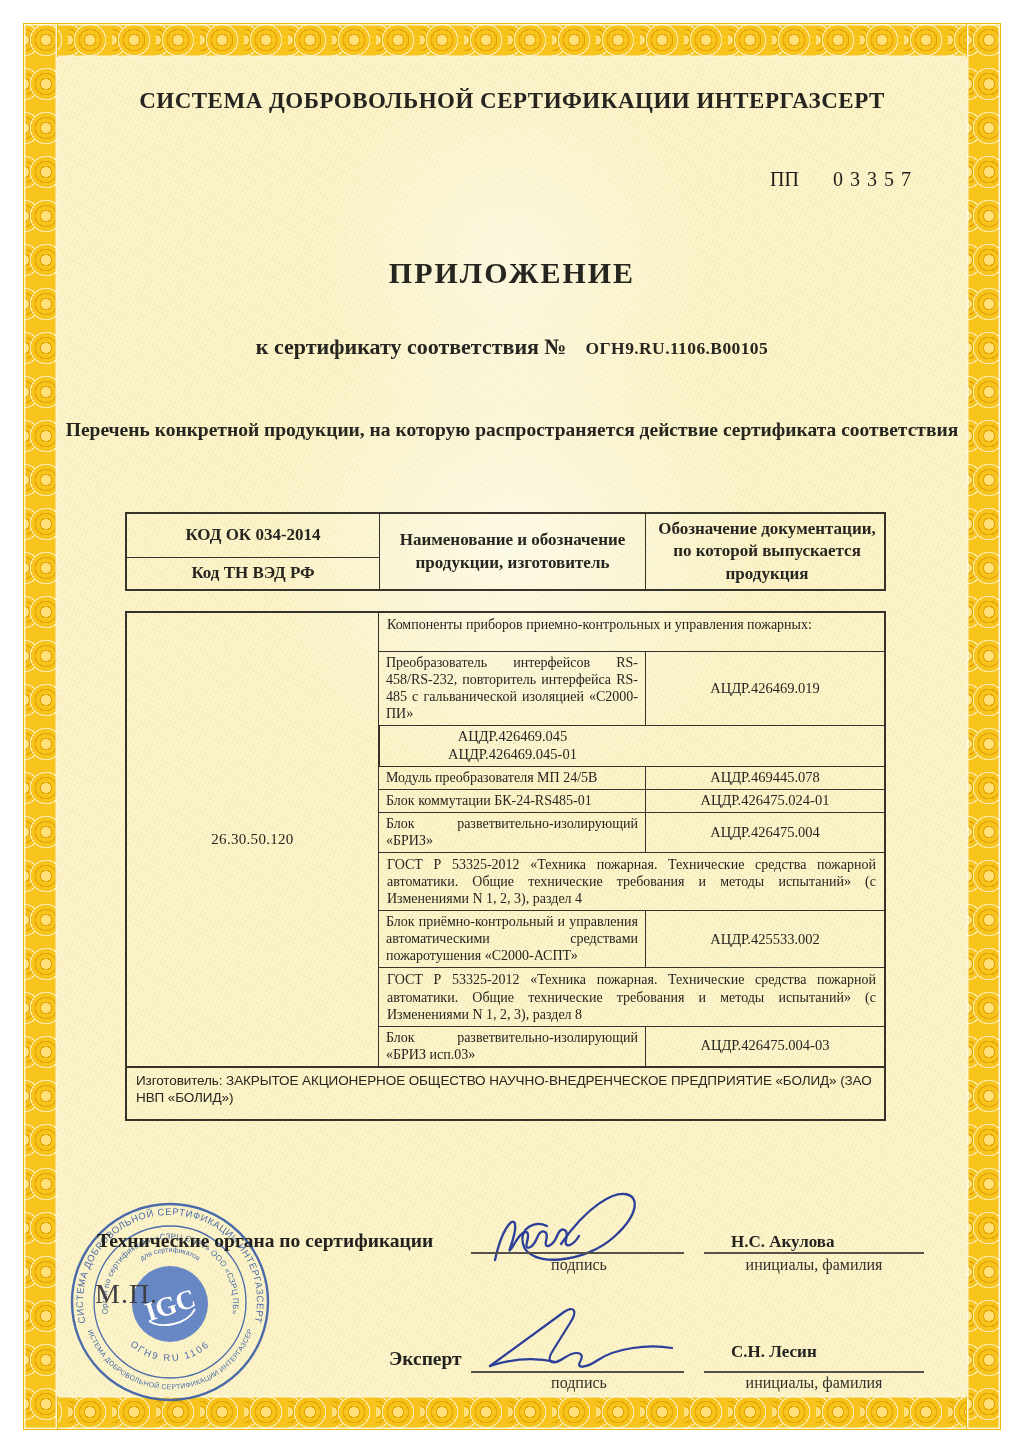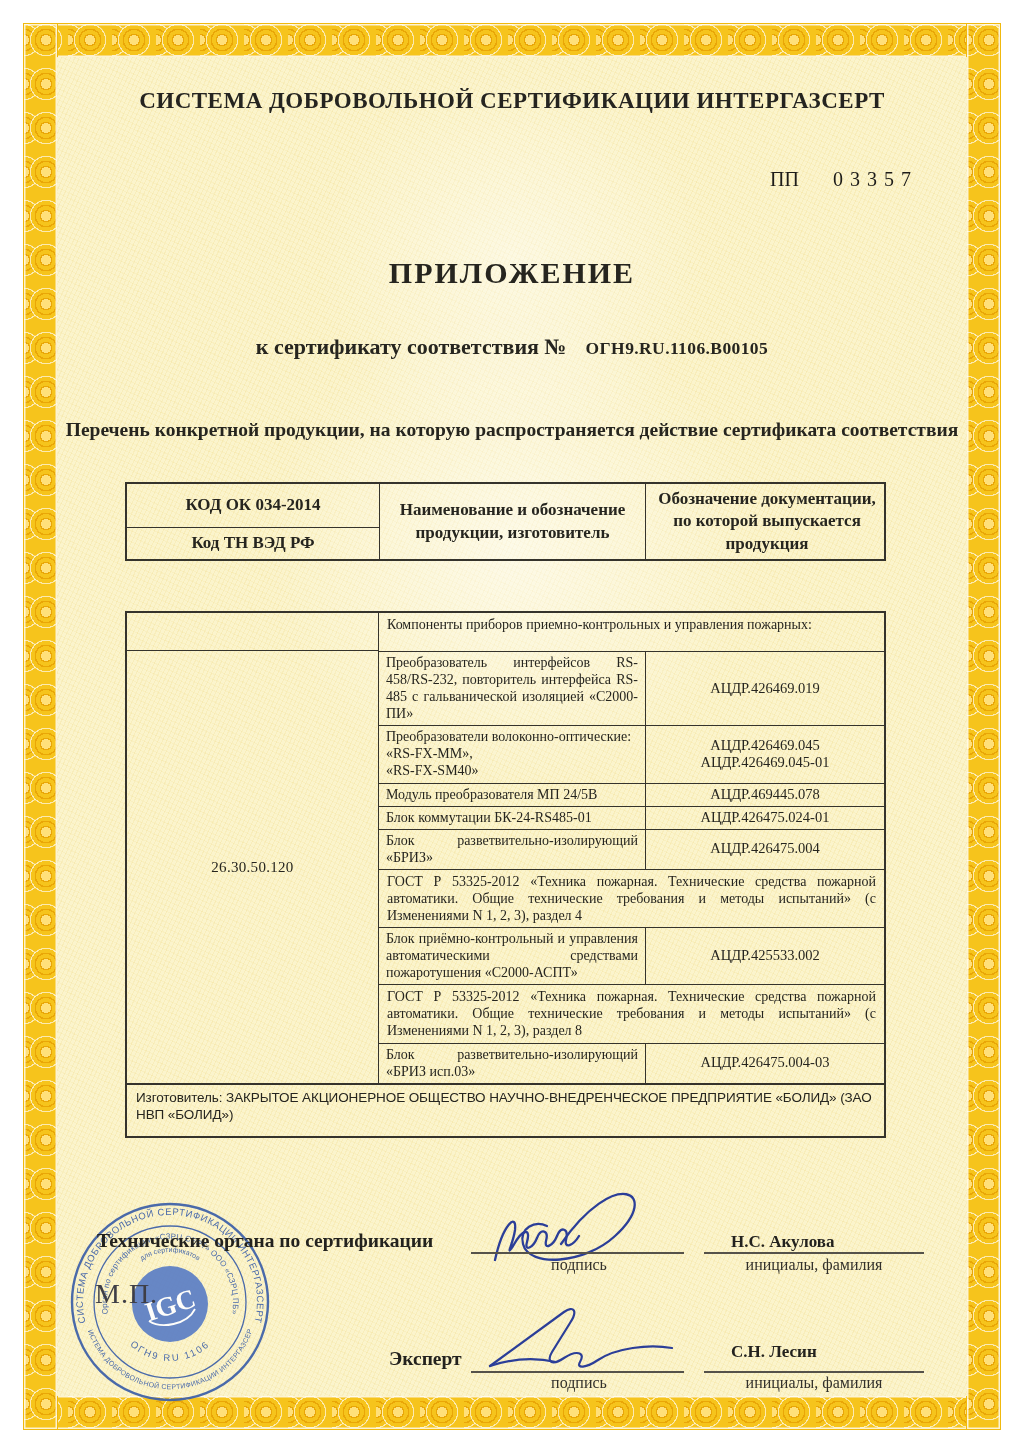--- a/index.html
+++ b/index.html
@@ -50,34 +50,34 @@
   .form-no .num{letter-spacing:7px;}
   .doc-title{left:0;right:0;top:256px;text-align:center;font-weight:bold;
     font-size:30px;letter-spacing:2px;}
   .cert-line{left:0;right:0;top:334px;display:flex;justify-content:center;
     align-items:baseline;gap:19px;font-weight:bold;}
   .cert-line .pre{font-size:22px;}
   .cert-line .no{font-size:17.5px;letter-spacing:.4px;}
   .desc{left:62px;right:62px;top:417px;text-align:center;font-weight:bold;
     font-size:19.5px;line-height:1.3;}
   
-  .tbl-head{left:125px;top:482px;width:761px;display:grid;
+  .tbl-head{left:125px;top:512px;width:761px;display:grid;
     grid-template-columns:252px 266px 243px;border:2px solid var(--tborder);
     font-weight:bold;font-size:17px;line-height:1.32;text-align:center;}
   .tbl-head .c{border-left:1.5px solid var(--tborder);display:flex;
     align-items:center;justify-content:center;padding:4px 8px;}
   .tbl-head .c:first-child{border-left:none;padding:0;flex-direction:column;align-items:stretch;}
   .split-top{height:44px;display:flex;align-items:center;justify-content:center;
     border-bottom:1.5px solid var(--tborder);}
   .split-bot{flex:1;display:flex;align-items:center;justify-content:center;}
   .tbl-body{left:125px;top:611px;width:761px;border:2px solid var(--tborder);
     font-size:14px;line-height:1.22;}
   .tb-flex{display:flex;}
   .tb-left{width:252px;flex:none;border-right:1.5px solid var(--tborder);
-    display:flex;flex-direction:column;}
+    display:flex;flex-direction:row;align-items:center;}
   .lt-top{height:38px;border-bottom:1.5px solid var(--tborder);}
   .lt-code{flex:1;display:flex;align-items:center;justify-content:center;
     font-size:15px;letter-spacing:.3px;}
   .tb-right{flex:1;display:flex;flex-direction:column;}
   .r{border-top:1.5px solid var(--tborder);}
   .tb-right .r:first-child{border-top:none;}
   .r-span{padding:3px 8px;text-align:justify;}
   .r-komp{height:38px;padding:3px 8px;text-align:left;}
   .r-prod{display:grid;grid-template-columns:266px 1fr;}
   .r-prod .nm{padding:2px 7px 3px;text-align:justify;white-space:pre-line;}
@@ -141,23 +141,20 @@
         <div class="lt-top"></div>
         <div class="lt-code">26.30.50.120</div>
       </div>
       <div class="tb-right">
         <div class="r r-komp">Компоненты приборов приемно-контрольных и управления пожарных:</div>
         <div class="r r-prod">
           <div class="nm">Преобразователь интерфейсов RS-458/RS-232, повторитель интерфейса RS-485 с гальванической изоляцией «С2000-ПИ»</div>
           <div class="dc">АЦДР.426469.019</div>
         </div>
         <div class="r r-prod">
-          <div class="nm">Преобразователи волоконно-оптические:
-«RS-FX-MM»,
-«RS-FX-SM40»</div>
           <div class="dc">АЦДР.426469.045
 АЦДР.426469.045-01</div>
         </div>
         <div class="r r-prod">
           <div class="nm">Модуль преобразователя МП 24/5В</div>
           <div class="dc">АЦДР.469445.078</div>
         </div>
         <div class="r r-prod">
           <div class="nm">Блок коммутации БК-24-RS485-01</div>
           <div class="dc">АЦДР.426475.024-01</div>

